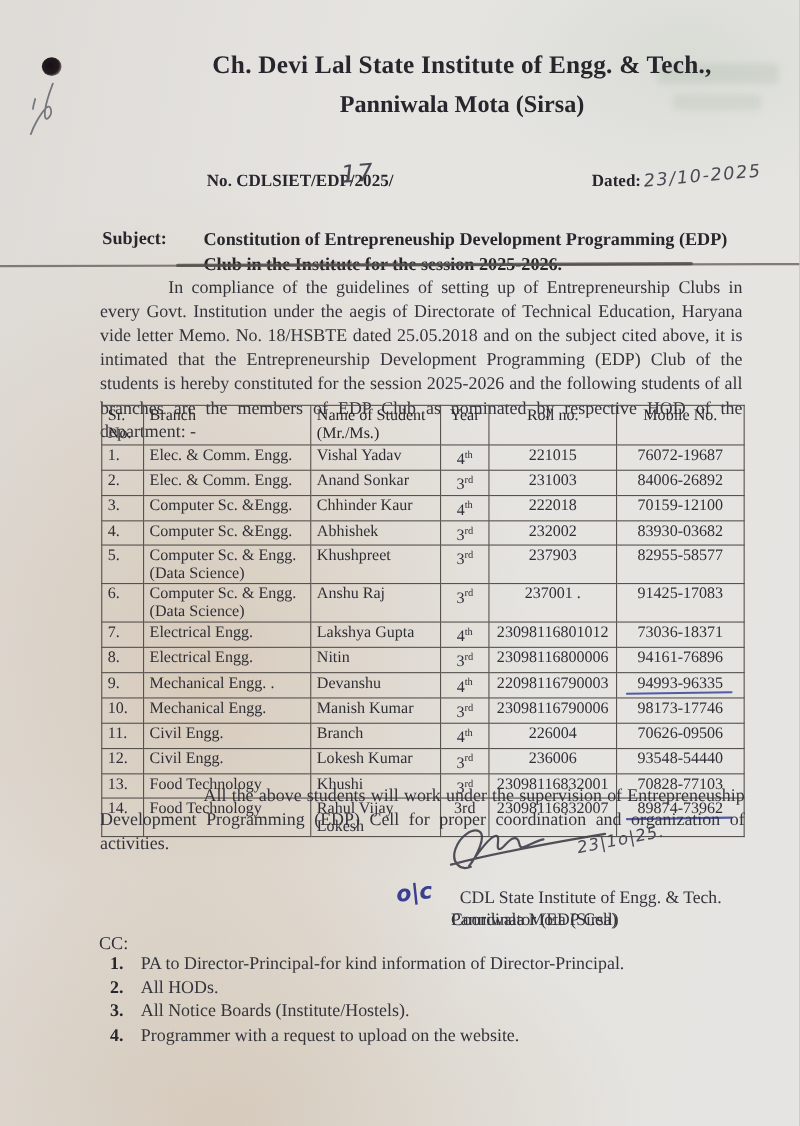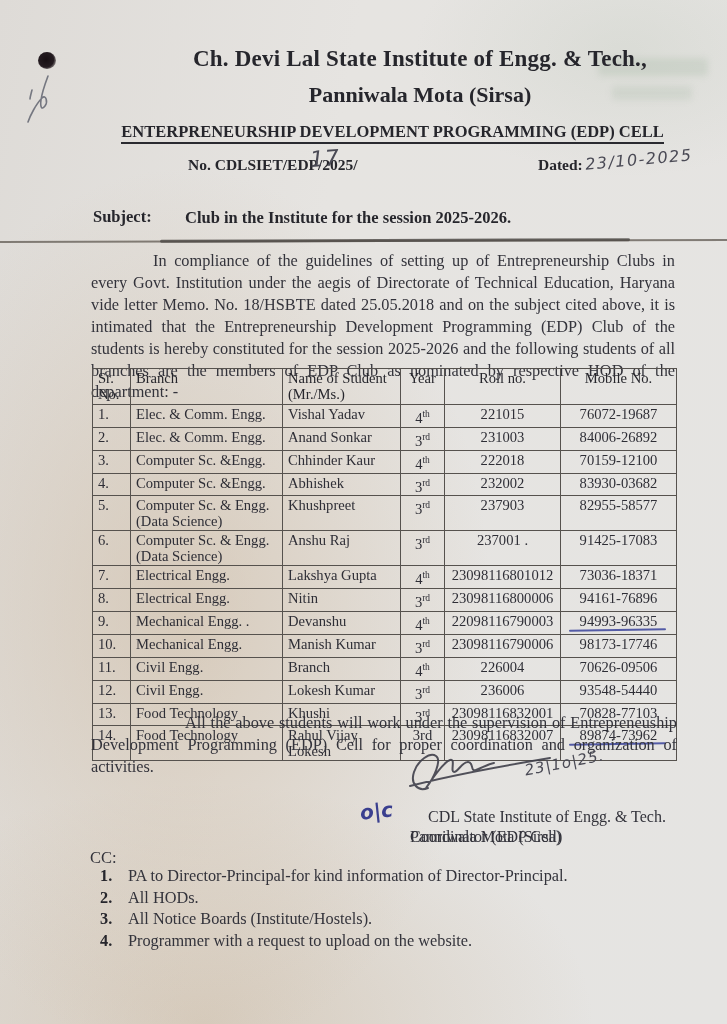--- a/index.html
+++ b/index.html
@@ -54,21 +54,21 @@
   .ink-under { position:relative; }
   .ink-under:after { content:""; position:absolute; left:8px; right:10px; top:17px; height:2px;
     background:#39439b; transform:rotate(-0.8deg); border-radius:2px; opacity:0.85; }
 
   .closing-par { left:91px; top:712px; width:586px; font-size:16.3px; line-height:22px; text-align:justify; text-indent:94px; }
 
   .sig-svg { left:400px; top:748px; }
   .sig-date { left:524px; top:754px; font-size:15px; transform:rotate(-11deg); letter-spacing:1px; white-space:nowrap; }
   .sig-line1 { left:410px; top:788px; font-size:16px;margin-top:40px; }
   .sig-oc { left:360px; top:799px; font-size:20px; transform:rotate(-6deg); font-weight:bold; }
-  .sig-line2 { left:428px; top:808px; font-size:16px; }
+  .sig-line2 { left:418px; top:808px; font-size:16px; }
   .sig-line3 { left:410px; top:828px; font-size:16px; }
 
   .cc-label { left:90px; top:848px; font-size:16.5px; }
   .cc-list { left:100px; top:866px; width:560px; font-size:16.3px; line-height:20.5px; }
   .cc-item { display:flex; margin-bottom:1px; }
   .cc-num { width:28px; font-weight:bold; color:#26262c; flex:0 0 28px; }
 
   .squiggle-tl { left:18px; top:70px; }
 </style>
 </head>
@@ -79,32 +79,30 @@
   <div class="abs punch-hole"></div>
   <svg class="abs squiggle-tl" width="46" height="58" viewBox="0 0 46 58">
     <path d="M30 6 C27 14 24 22 23 30 C22 38 24 40 27 36 C30 32 28 24 24 28 C18 34 12 46 10 52 M14 20 C13 24 12 27 12 29" fill="none" stroke="#5a5e6a" stroke-width="1.6" stroke-linecap="round" opacity="0.8"></path>
   </svg>
   <div class="abs bleed1"></div>
   <div class="abs bleed2"></div>
 
   <div class="abs title1 center b">Ch. Devi Lal State Institute of Engg. &amp; Tech.,</div>
   <div class="abs title2 center b">Panniwala Mota (Sirsa)</div>
 
-  <div class="abs cell-heading center b">
-    <span>ENTERPRENEURSHIP DEVELOPMENT PROGRAMMING (EDP) CELL</span>
-  </div>
 
   <div class="abs ref-label b">No. CDLSIET/EDP/2025/</div>
   <div class="abs ref-no hw">17</div>
   <div class="abs dated-label b">Dated:</div>
   <div class="abs dated-hw hw">23/10-2025</div>
 
 
   <div class="abs subject-label b">Subject:</div>
   <div class="abs subject-text b">
+    <div>Constitution of Entrepreneuship Development Programming (EDP)</div>
     <div>Club in the Institute for the session 2025-2026.</div>
   </div>
 
   <div class="abs crease"></div>
   <div class="abs crease2"></div>
 
   <div class="abs body-par">In compliance of the guidelines of setting up of Entrepreneurship Clubs in every Govt. Institution under the aegis of Directorate of Technical Education, Haryana vide letter Memo. No. 18/HSBTE dated 25.05.2018 and on the subject cited above, it is intimated that the Entrepreneurship Development Programming (EDP) Club of the students is hereby constituted for the session 2025-2026 and the following students of all branches are the members of EDP Club as nominated by respective HOD of the department: -</div>
 
   <table class="abs tbl">
     <colgroup>

